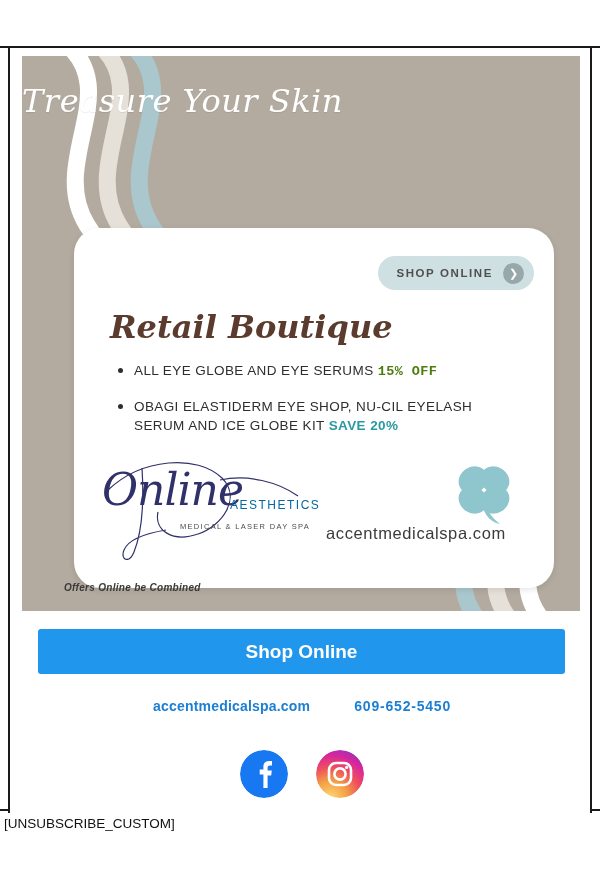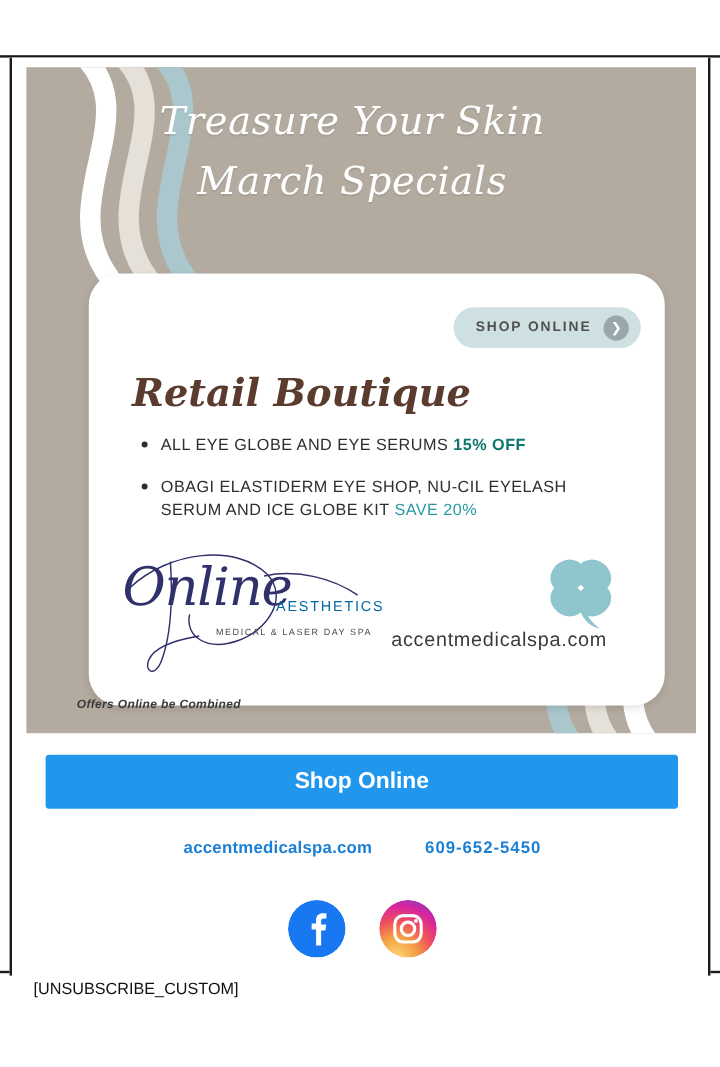--- a/index.html
+++ b/index.html
@@ -51,21 +51,21 @@
   }
   .hero-swoosh {
     position: absolute;
     pointer-events: none;
   }
   .hero-title {
     position: absolute;
     left: 0;
     top: 20px;
     width: 543px;
-    text-align: center;
+    text-align: left;
     color: #ffffff;
     font-family: "DejaVu Serif", serif;
     font-style: italic;
     font-size: 32px;
     line-height: 50px;
     letter-spacing: 0.5px;
     text-shadow: 0 1px 1px rgba(0,0,0,0.08);
   }
   .hero-title .l2 { display: block; }
 
@@ -140,22 +140,22 @@
   .bullets li::before {
     content: "";
     position: absolute;
     left: 2px;
     top: 7px;
     width: 5px;
     height: 5px;
     border-radius: 50%;
     background: #2e2e2e;
   }
-  .hl-orange { color: #0f766e; font-weight: bold; }
-  .hl-teal   { color: #2a9aa2; font-weight: normal; }
+  .hl-orange { color: #4d7c0f; font-weight: bold; font-family: Liberation Mono, monospace; }
+  .hl-teal   { color: #2a9aa2; font-weight: bold; }
 
   
   .logo-block {
     position: absolute;
     left: 28px;
     top: 232px;
     width: 220px;
     height: 100px;
   }
   .logo-script {
@@ -272,21 +272,20 @@
   }
 
   
   .unsub {
     position: absolute;
     left: 4px;
     top: 816px;
     font-size: 13.5px;
     color: #111111;
     font-family: "Liberation Sans", sans-serif;
-    margin-left: 24px;
   }
 </style>
 </head>
 <body>
 
 <div class="email-wrap">
   <div class="email-inner">
 
     <div class="hero">
 
@@ -297,21 +296,20 @@
       </svg>
 
       <svg class="hero-swoosh" style="right:-4px; bottom:-10px;" width="230" height="230" viewBox="0 0 230 230">
         <path d="M200,240 C135,190 215,120 175,55 C155,23 140,10 130,-2" stroke="#ffffff" stroke-width="17" fill="none" stroke-linecap="round"></path>
         <path d="M168,240 C103,190 183,120 143,55 C123,23 108,10 98,-2" stroke="#e5e0d8" stroke-width="17" fill="none" stroke-linecap="round"></path>
         <path d="M136,240 C71,190 151,120 111,55 C91,23 76,10 66,-2" stroke="#a9c7cd" stroke-width="17" fill="none" stroke-linecap="round"></path>
       </svg>
 
       <div class="hero-title">
         <span>Treasure Your Skin</span>
-        <span class="l2">March Specials</span>
       </div>
 
       <div class="card">
 
         <div class="shop-pill">
           <span class="label">SHOP ONLINE</span>
           <span class="arrow">❯</span>
         </div>
 
         <div class="card-heading">Retail Boutique</div>

